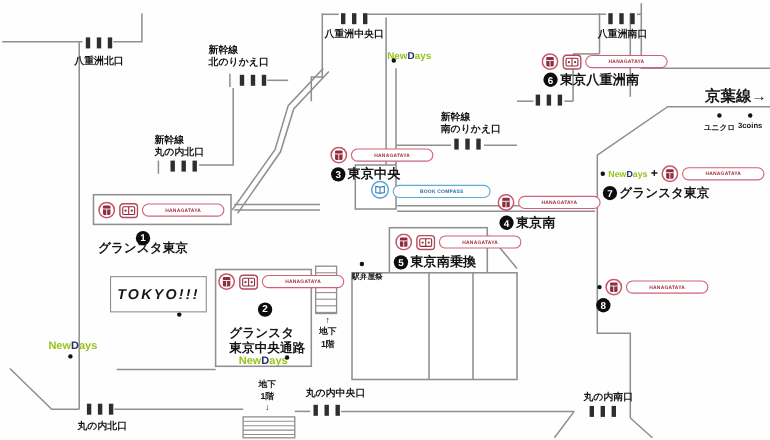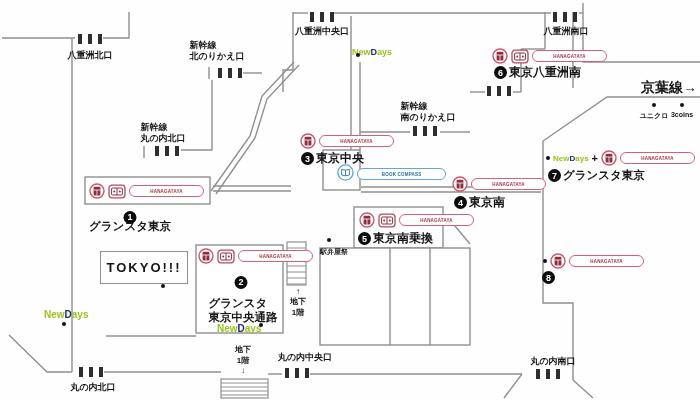--- a/index.html
+++ b/index.html
@@ -363,21 +363,21 @@
     <div class="lbl" style="left: 217px; top: 317px;"><span class="newdays" style="font-size: 10px;"><span class="nd-green">New</span><span class="nd-navy">D</span><span class="nd-green">ays</span></span></div>
     <div class="dot" style="left: 259px; top: 323px;"></div>
     <div style="position: absolute; left: 337px; top: 164px;"><svg width="17" height="17" viewBox="0 0 17 17">
         <circle cx="8.5" cy="8.5" r="7.6" fill="#fff" stroke="#5fa9d8" stroke-width="1.4"></circle>
         <path d="M4.6,5.4 L8.5,6.1 L12.4,5.4 L12.4,11 L8.5,11.8 L4.6,11 Z" fill="none" stroke="#3c82b8" stroke-width="1"></path>
         <line x1="8.5" y1="6.1" x2="8.5" y2="11.8" stroke="#3c82b8" stroke-width="1"></line>
       </svg></div>
     <div class="pill bpill" style="position: absolute; min-width: 52px; left: 357px; top: 168px;">
       <span>BOOK COMPASS</span>
     </div>
-    <div class="tokyobox" style="left: 100px; top: 251px; width: 86px; height: 31px;">
+    <div class="tokyobox" style="left: 100px; top: 251px; width: 86px; height: 31px; font-style: italic;">
       <span>TOKYO!!!</span>
     </div>
     <div class="dot" style="left: 161px; top: 284px;"></div>
     <div class="tiny" style="left: 334px; top: 247px; font-size: 7px;">駅弁屋祭</div>
     <div class="dot" style="left: 327px; top: 238px;"></div>
     <div class="tiny" style="left: 654px; top: 111px; font-size: 7px;">ユニクロ</div>
     <div class="dot" style="left: 652px; top: 103px;"></div>
     <div class="tiny" style="left: 682px; top: 111px; font-size: 7px;">3coins</div>
     <div class="dot" style="left: 680px; top: 103px;"></div>
     <div class="tiny" style="left: 669px; top: 79px; font-size: 14px;">京葉線→</div>

